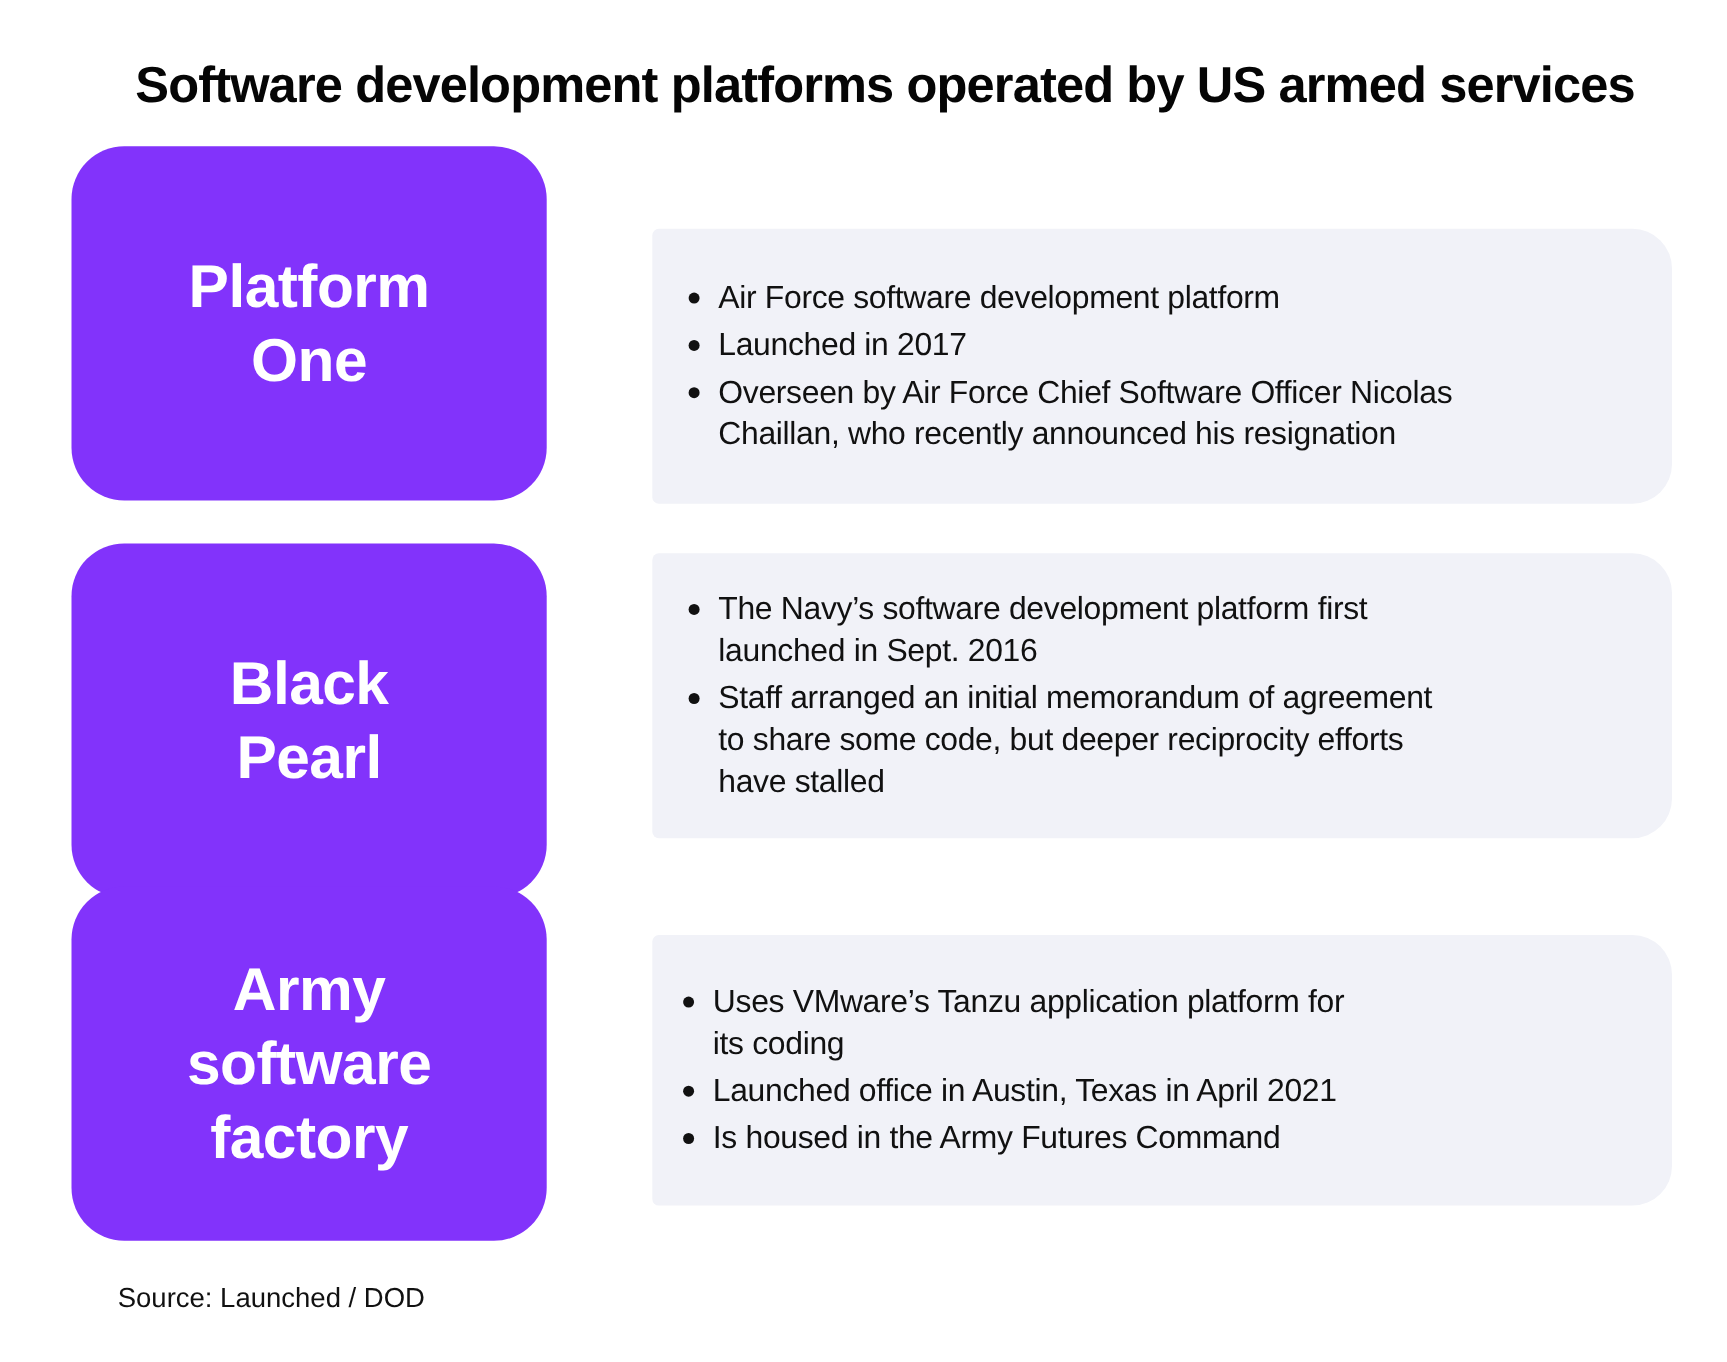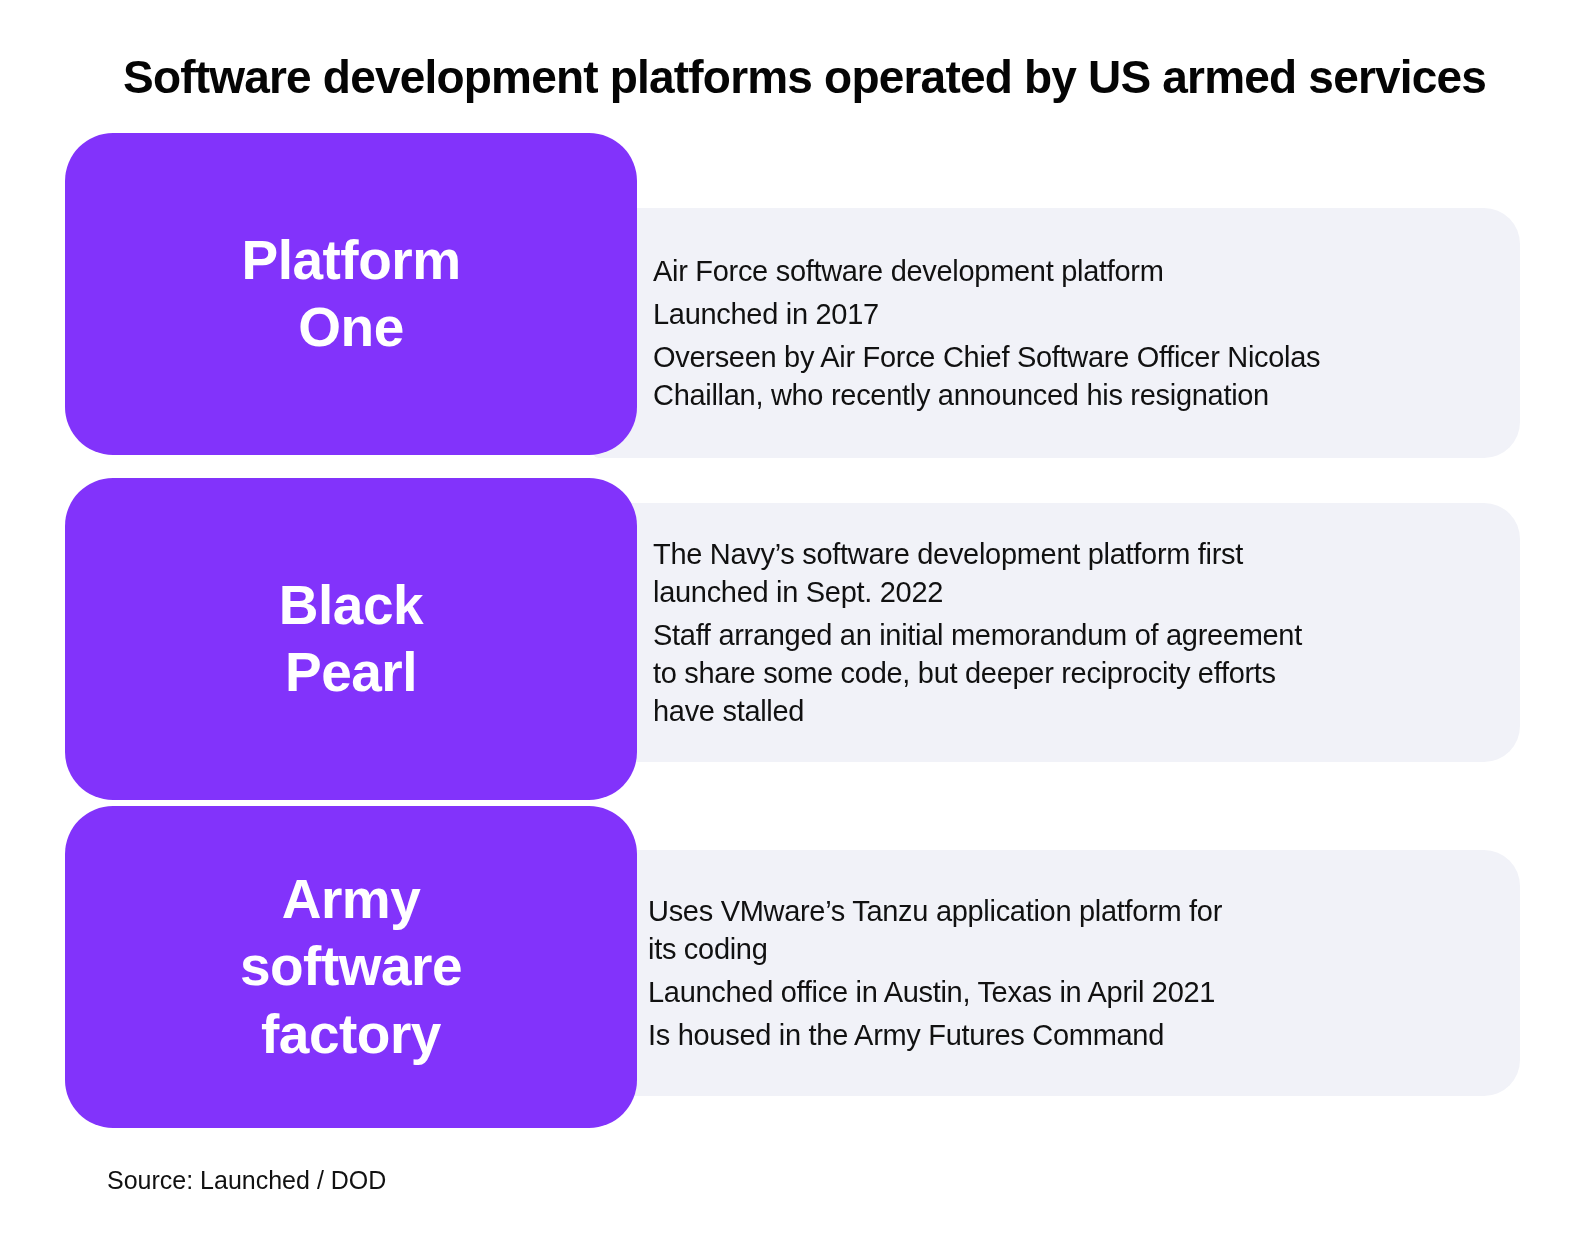--- a/index.html
+++ b/index.html
@@ -27,21 +27,21 @@
     font-size: 46px;
     font-weight: bold;
     letter-spacing: -0.8px;
     color: var(--title-text);
     white-space: nowrap;
     margin-left: 33px;
   }
   .card {
     position: absolute;
     left: 65px;
-    width: 572px;
+    width: 432px;
     height: 322px;
     background: var(--card-background);
     border-radius: 48px;
     display: flex;
     align-items: center;
     justify-content: center;
     z-index: 2;
   }
   .card-title {
     color: var(--card-text);
@@ -57,21 +57,21 @@
     left: 593px;
     width: 927px;
     background: var(--panel-background);
     border-radius: 6px 36px 36px 6px;
     display: flex;
     align-items: center;
     padding: 24px 40px 24px 26px;
     z-index: 1;
   }
   .card-1 { top: 133px; }
-  .card-2 { top: 478px; }
+  .card-2 { top: 494px; }
   .card-3 { top: 806px; }
   .panel-1 { top: 172px; height: 250px; margin-top: 36px; }
   .panel-2 { top: 503px; height: 259px; }
   .panel-3 { top: 850px; height: 246px; padding-left: 21px; }
   .bullet-list {
     list-style: none;
     color: var(--body-text);
     font-size: 29px;
     line-height: 38px;
     letter-spacing: -0.3px;
@@ -121,21 +121,21 @@
       </ul>
   </div>
 
   <div class="card card-2">
     <div class="card-title">Black
 Pearl</div>
   </div>
   <div class="panel panel-2">
     <ul class="bullet-list">
         <li>The Navy’s software development platform first
-launched in Sept. 2022</li>
+launched in Sept. 2016</li>
         <li>Staff arranged an initial memorandum of agreement
 to share some code, but deeper reciprocity efforts
 have stalled</li>
       </ul>
   </div>
 
   <div class="card card-3">
     <div class="card-title">Army
 software
 factory</div>

